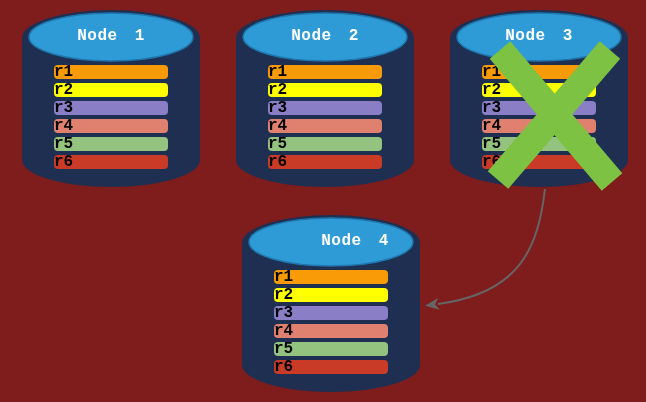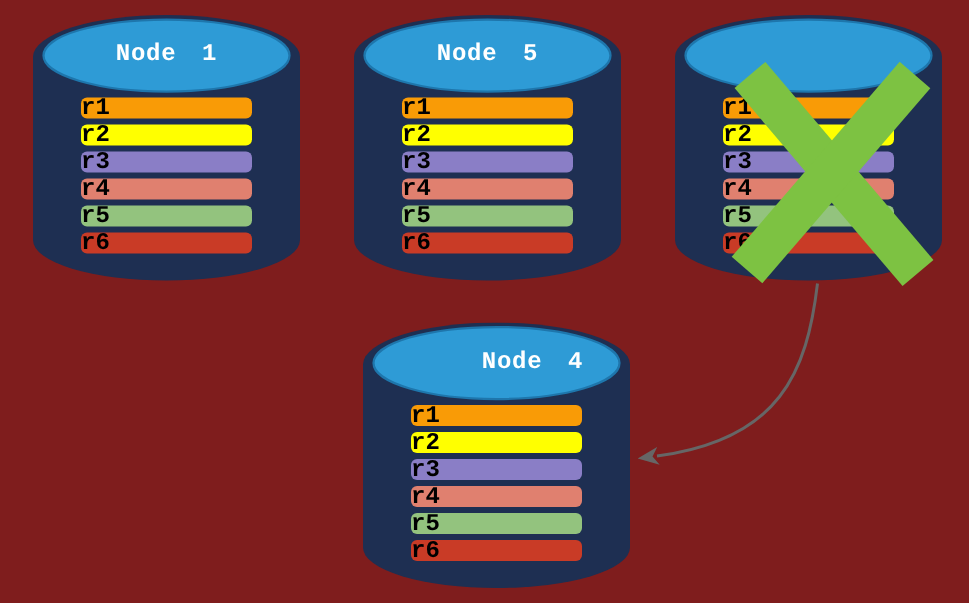--- a/index.html
+++ b/index.html
@@ -47,36 +47,37 @@
       <div class="bar" style="background-color: rgb(147, 195, 126);"><span>r5</span></div>
       <div class="bar" style="background-color: rgb(201, 59, 38);"><span>r6</span></div>
     </div>
   </div>
 
   <div class="node node-2">
     <svg class="cyl" viewBox="0 0 178 178">
       <path d="M0,28 A89,28 0 0 1 178,28 L178,150 A89,27 0 0 1 0,150 Z" fill="#1E2F52"></path>
       <ellipse cx="89" cy="27" rx="82" ry="24" stroke-width="1.5" fill="#2E9BD6" stroke="#1E76AC"></ellipse>
     </svg>
-    <div class="node-title">Node 5</div>
+    <div class="node-title">Node 2</div>
     <div class="bars">
       <div class="bar" style="background-color: rgb(249, 155, 6);"><span>r1</span></div>
       <div class="bar" style="background-color: rgb(255, 255, 0);"><span>r2</span></div>
       <div class="bar" style="background-color: rgb(138, 126, 198);"><span>r3</span></div>
       <div class="bar" style="background-color: rgb(224, 128, 111);"><span>r4</span></div>
       <div class="bar" style="background-color: rgb(147, 195, 126);"><span>r5</span></div>
       <div class="bar" style="background-color: rgb(201, 59, 38);"><span>r6</span></div>
     </div>
   </div>
 
   <div class="node node-3">
     <svg class="cyl" viewBox="0 0 178 178">
       <path d="M0,28 A89,28 0 0 1 178,28 L178,150 A89,27 0 0 1 0,150 Z" fill="#1E2F52"></path>
       <ellipse cx="89" cy="27" rx="82" ry="24" stroke-width="1.5" fill="#2E9BD6" stroke="#1E76AC"></ellipse>
     </svg>
+    <div class="node-title">Node 3</div>
     <div class="bars">
       <div class="bar" style="background-color: rgb(249, 155, 6);"><span>r1</span></div>
       <div class="bar" style="background-color: rgb(255, 255, 0);"><span>r2</span></div>
       <div class="bar" style="background-color: rgb(138, 126, 198);"><span>r3</span></div>
       <div class="bar" style="background-color: rgb(224, 128, 111);"><span>r4</span></div>
       <div class="bar" style="background-color: rgb(147, 195, 126);"><span>r5</span></div>
       <div class="bar" style="background-color: rgb(201, 59, 38);"><span>r6</span></div>
     </div>
     <svg class="cross-svg" viewBox="0 0 178 178">
       <line x1="50" y1="40" x2="162" y2="172" stroke-width="27" stroke="#7DC242"></line>

